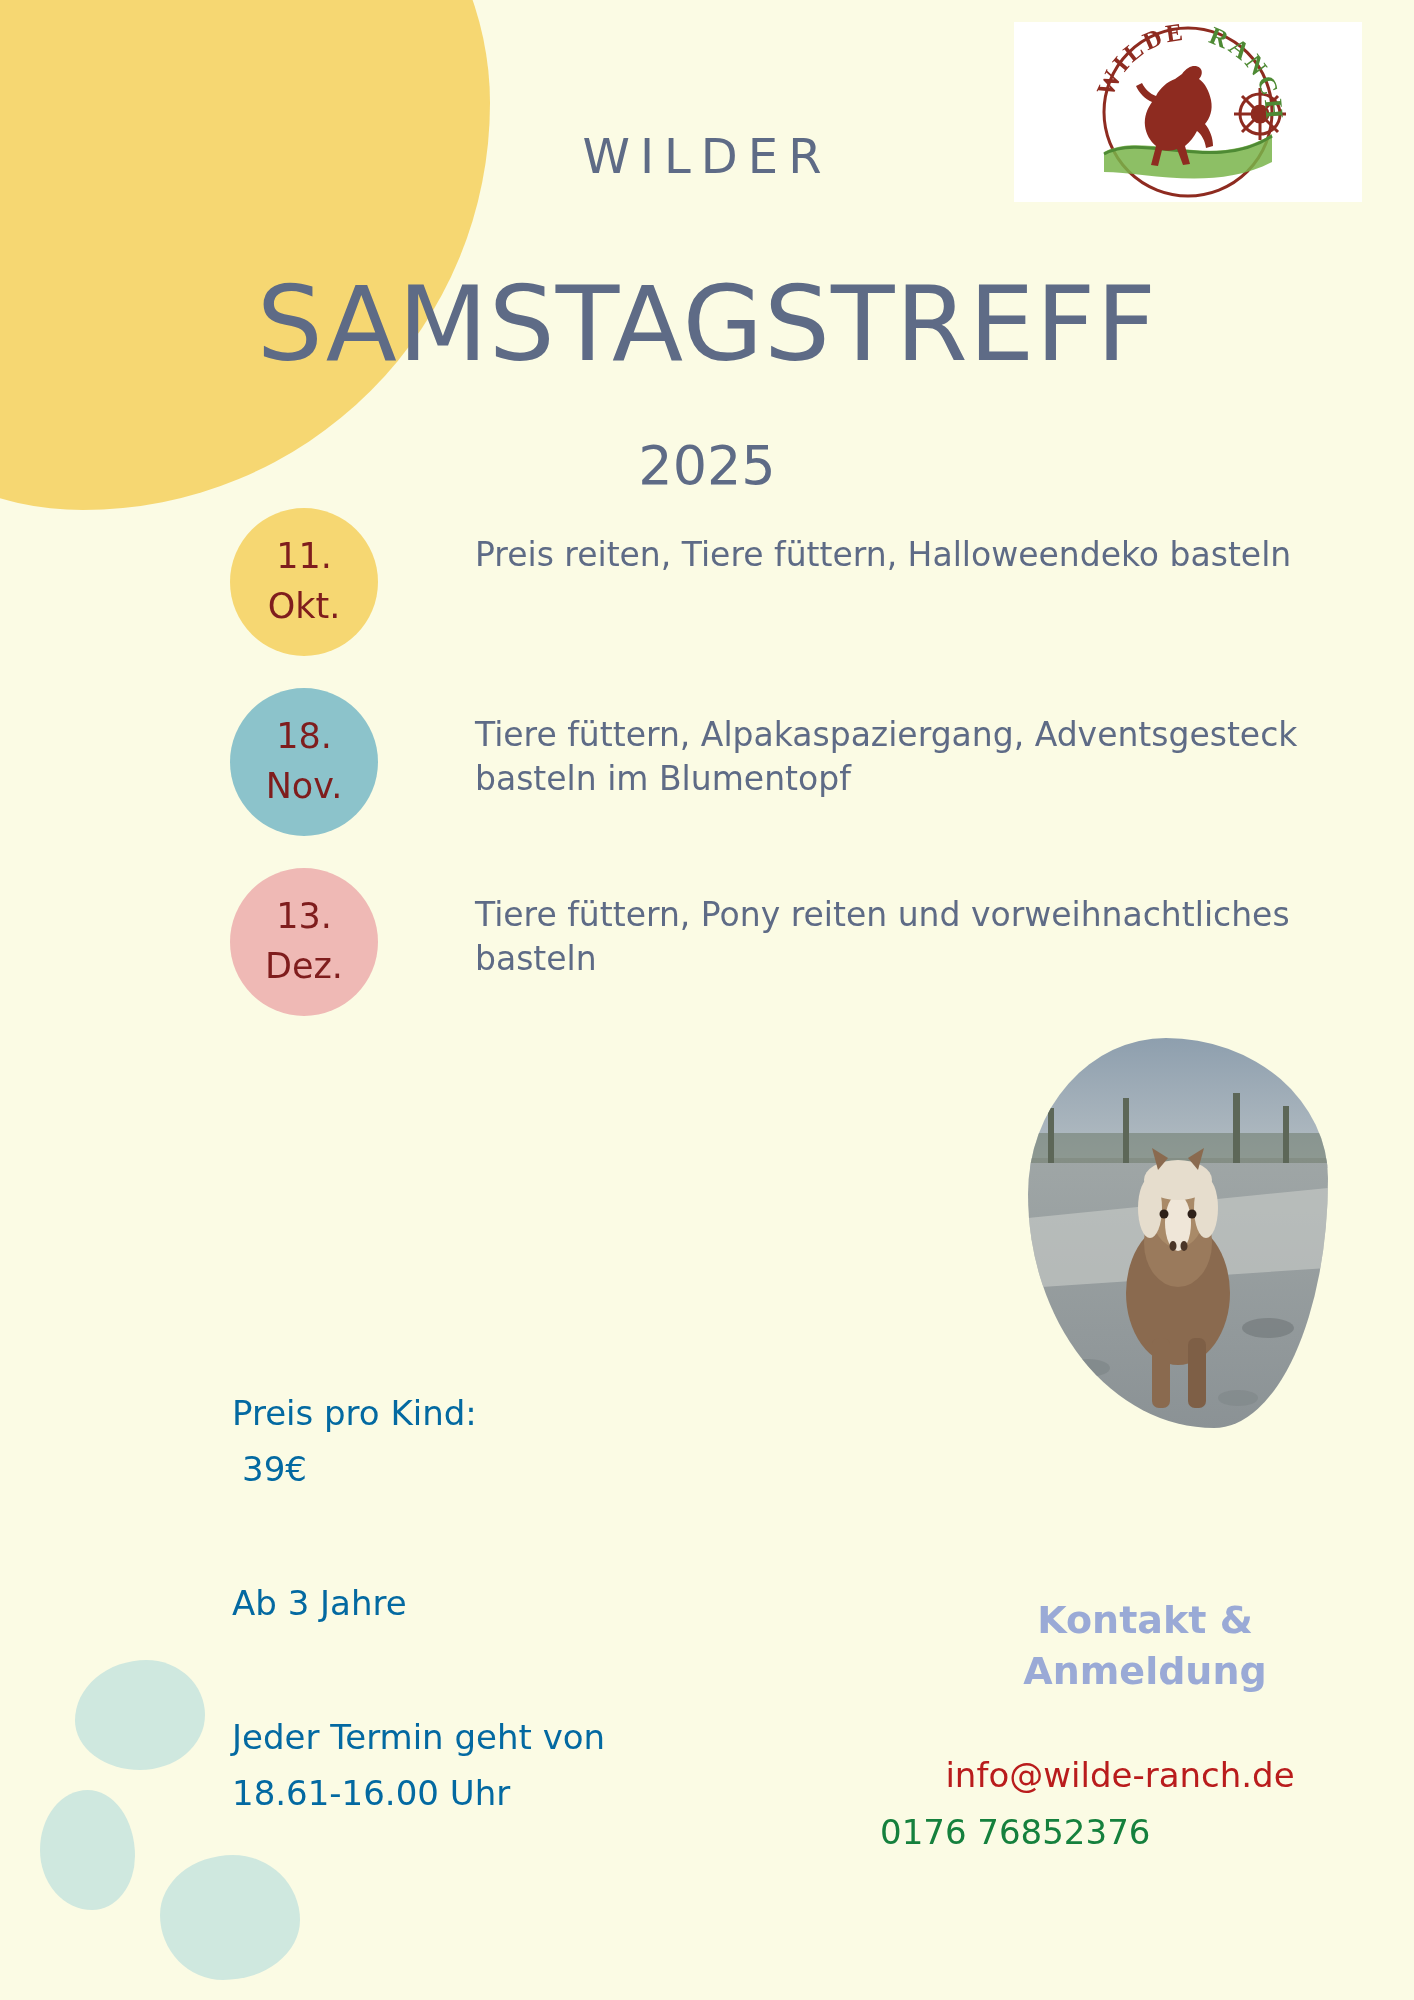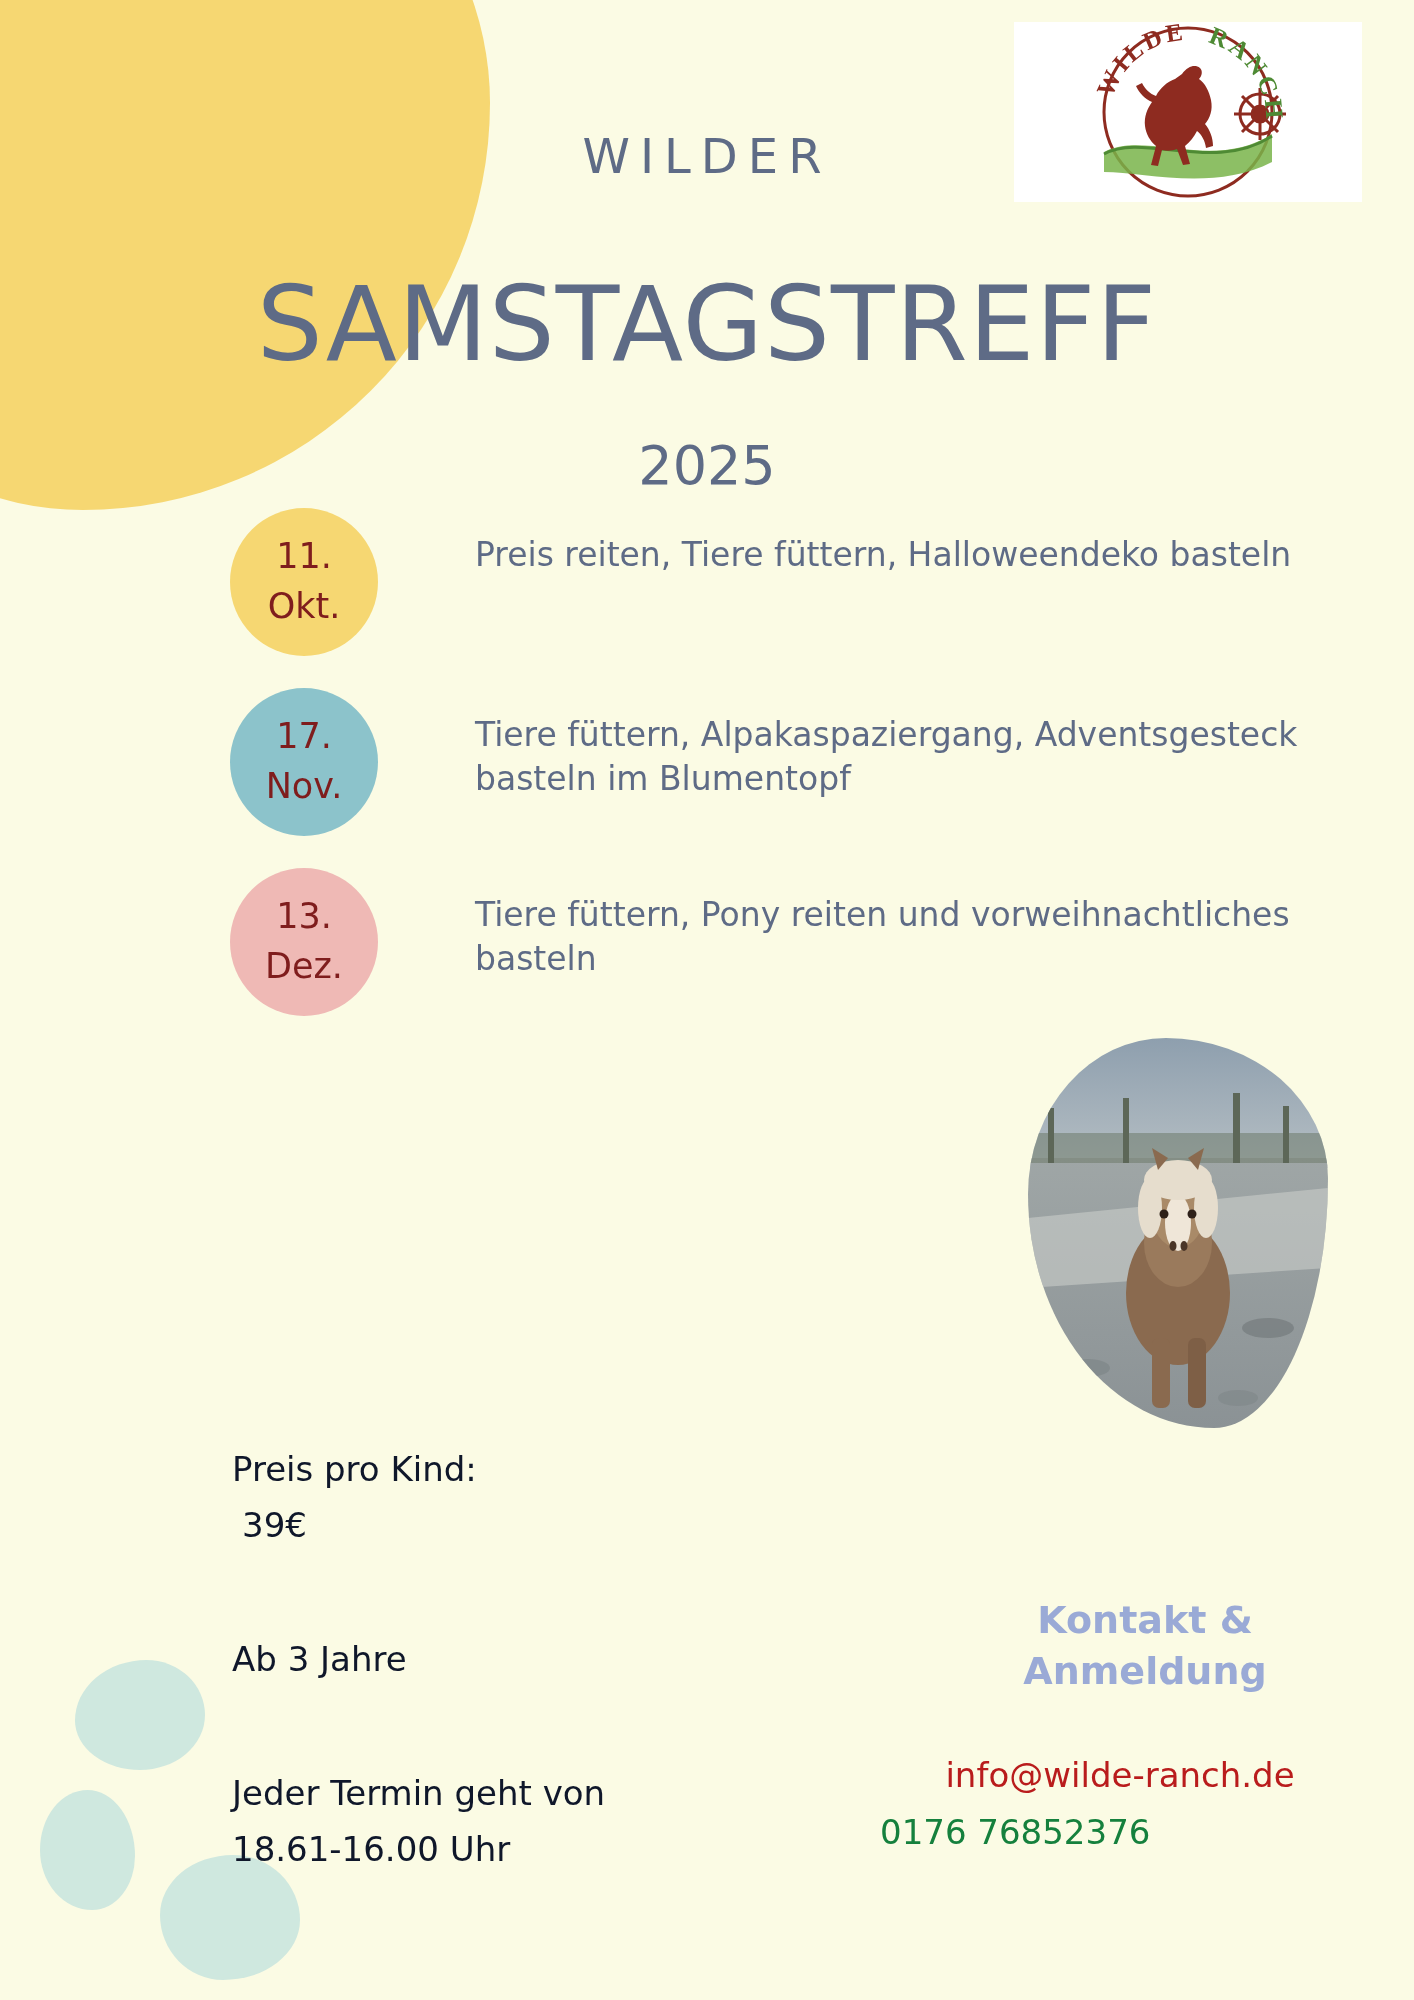--- a/index.html
+++ b/index.html
@@ -139,22 +139,22 @@
     width: 855px;
     font-size: 33px;
     line-height: 1.33;
     color: #5e6b86;
   }
 
   
   .info {
     position: absolute;
     left: 232px;
-    top: 1441px;
-    color: #0f172a;
+    top: 1385px;
+    color: #0369a1;
     font-size: 34px;
     line-height: 1.65;
   }
   .info .price-value { padding-left: 10px; }
   .info .gap { height: 78px; }
 
   
   .contact-title {
     position: absolute;
     left: 930px;
@@ -245,21 +245,21 @@
     <div class="row">
       <div class="date-bubble" style="background:#f6d772">
         <span>11.</span>
         <span>Okt.</span>
       </div>
       <div class="row-desc">Preis reiten, Tiere füttern, Halloweendeko basteln</div>
     </div>
 
     <div class="row">
       <div class="date-bubble" style="background:#8cc3cb">
-        <span>17.</span>
+        <span>18.</span>
         <span>Nov.</span>
       </div>
       <div class="row-desc">Tiere füttern, Alpakaspaziergang, Adventsgesteck basteln im Blumentopf</div>
     </div>
 
     <div class="row">
       <div class="date-bubble" style="background:#efb9b5">
         <span>13.</span>
         <span>Dez.</span>
       </div>

